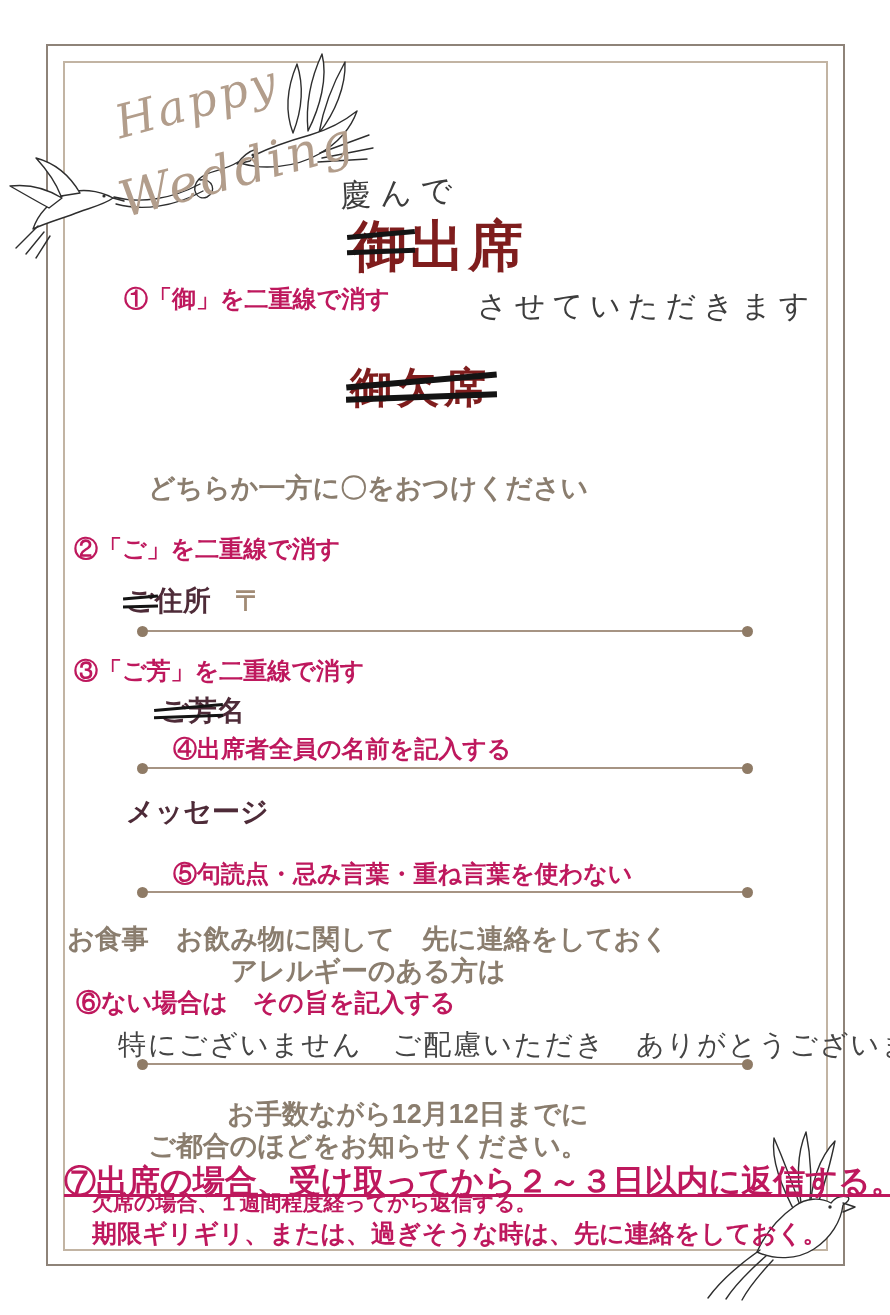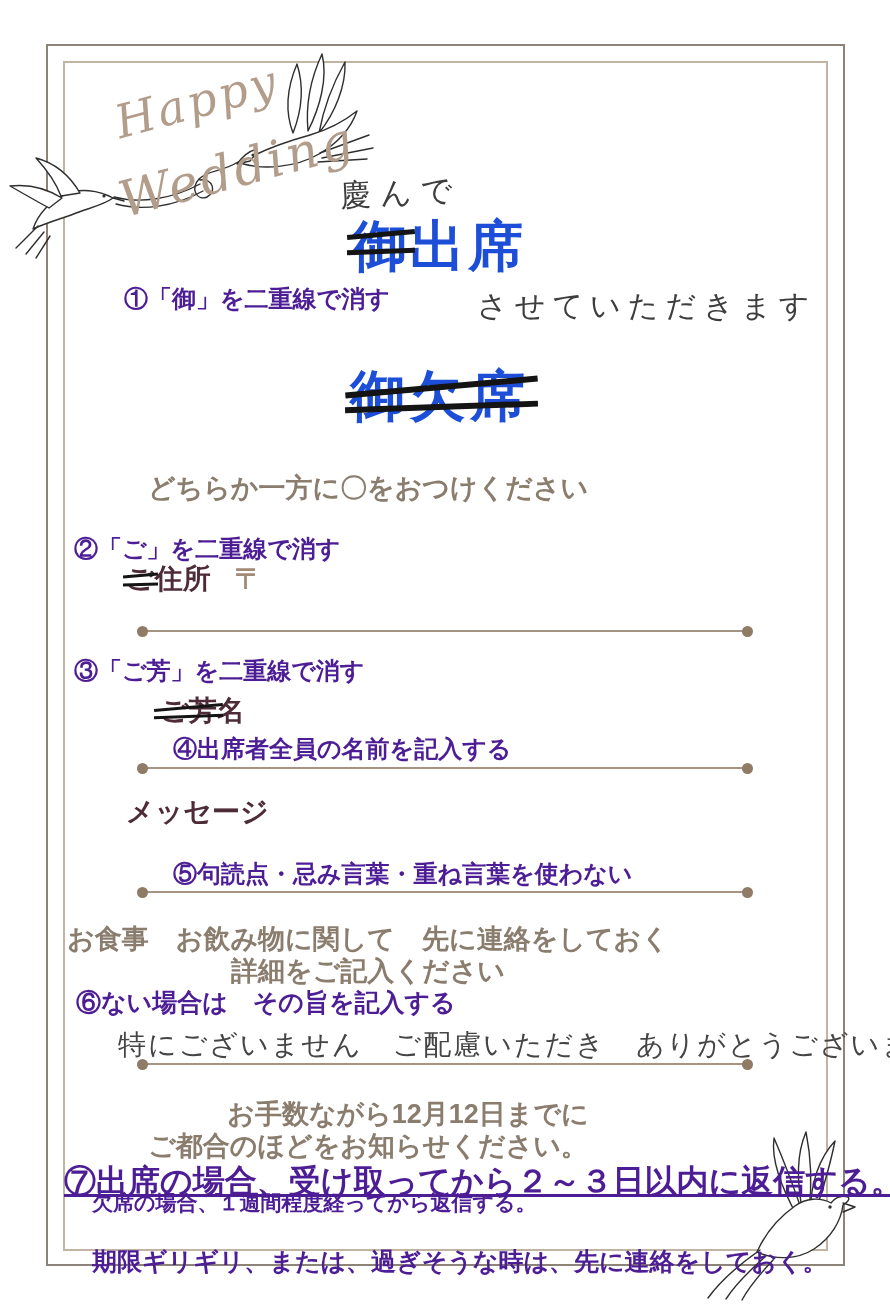--- a/index.html
+++ b/index.html
@@ -22,48 +22,48 @@
   #happy   { left:116px; top:96px;  font-size:46px; letter-spacing:3px; transform:rotate(-15deg); }
   #wedding { left:120px; top:172px; font-size:50px; letter-spacing:3px; transform:rotate(-15deg); }
 
   
   .hand { font-family:"DejaVu Serif", serif; color:#3d3d3d; z-index:3; }
   #celebrate     { left:340px; top:172px; font-size:31px; letter-spacing:9px; transform:rotate(-3deg); }
   #attend-suffix { left:477px; top:286px; font-size:30px; letter-spacing:7px; }
   #allergy-hand  { left:118px; top:1026px; font-size:28px; letter-spacing:2px; color:#454545; }
 
   
-  .option { font-weight:bold; color:#1d4ed8; z-index:3; }
+  .option { font-weight:bold; color:#7f1d1d; z-index:3; }
   #attend  { left:352px; top:210px; font-size:55px; letter-spacing:3px; }
-  #decline { left:350px; top:360px; font-size:55px; letter-spacing:5px; }
+  #decline { left:350px; top:360px; font-size:42px; letter-spacing:5px; }
 
   
-  .red-note { color:#4c1d95; font-weight:bold; font-size:24px; z-index:3; }
+  .red-note { color:#be185d; font-weight:bold; font-size:24px; z-index:3; }
   #note1 { left:124px; top:283px; }
   #note2 { left:74px;  top:533px; }
   #note3 { left:74px;  top:655px; }
   #note4 { left:173px; top:733px;text-align:center; }
   #note5 { left:173px; top:858px; }
   #note6 { left:76px;  top:986px; font-size:25px;font-family:Liberation Serif, serif; }
   #note7a { left:64px; top:1160px; font-size:32px;text-decoration:underline; }
   #note7b { left:92px; top:1189px; font-size:21px; }
-  #note7c { left:92px; top:1217px; font-size:25px;margin-top:28px; }
+  #note7c { left:92px; top:1217px; font-size:25px; }
 
   
   .brown { color:#8a7d6e; font-weight:bold; font-size:27px; z-index:3; }
   .centered { left:0; width:736px; text-align:center; }
   #choose    { top:470px; }
   #allergy1  { top:921px; }
   #allergy2  { top:953px; }
   #deadline1 { top:1096px;padding-left:40px; }
   #deadline2 { top:1128px; }
 
   
   .field { font-weight:bold; font-size:28px; color:#4e2b38; z-index:3; }
-  #address-row  { left:126px; top:560px;font-family:Liberation Mono, monospace; }
+  #address-row  { left:126px; top:582px;font-family:Liberation Mono, monospace; }
   #name-row     { left:126px; top:692px;margin-left:34px; }
   #message-row  { left:126px; top:793px; }
   .postal { color:#a18b75; margin-left:24px; }
 
   
   .rule { position:absolute; left:140px; width:610px; height:2px;
     background:#a69483; z-index:3; }
   .rule::before,.rule::after { content:""; position:absolute; top:-4.5px;
     width:11px; height:11px; border-radius:50%; background:#8f7b66; }
   .rule::before { left:-3px; } .rule::after { right:-3px; }
@@ -155,21 +155,21 @@
 <div class="abs red-note" id="note4">④出席者全員の名前を記入する</div>
 <div class="rule" id="rule2"></div>
 
 
 <div class="abs field" id="message-row">メッセージ</div>
 <div class="abs red-note" id="note5">⑤句読点・忌み言葉・重ね言葉を使わない</div>
 <div class="rule" id="rule3"></div>
 
 
 <div class="abs brown centered" id="allergy1">お食事　お飲み物に関して　先に連絡をしておく</div>
-<div class="abs brown centered" id="allergy2">詳細をご記入ください</div>
+<div class="abs brown centered" id="allergy2">アレルギーのある方は</div>
 <div class="abs red-note" id="note6">⑥ない場合は　その旨を記入する</div>
 <div class="abs hand" id="allergy-hand">特にございません　ご配慮いただき　ありがとうございます</div>
 <div class="rule" id="rule4"></div>
 
 
 <div class="abs brown centered" id="deadline1">お手数ながら12月12日までに</div>
 <div class="abs brown centered" id="deadline2">ご都合のほどをお知らせください。</div>
 <div class="abs red-note" id="note7a">⑦出席の場合、受け取ってから２～３日以内に返信する。</div>
 <div class="abs red-note" id="note7b">欠席の場合、１週間程度経ってから返信する。</div>
 <div class="abs red-note" id="note7c">期限ギリギリ、または、過ぎそうな時は、先に連絡をしておく。</div>

